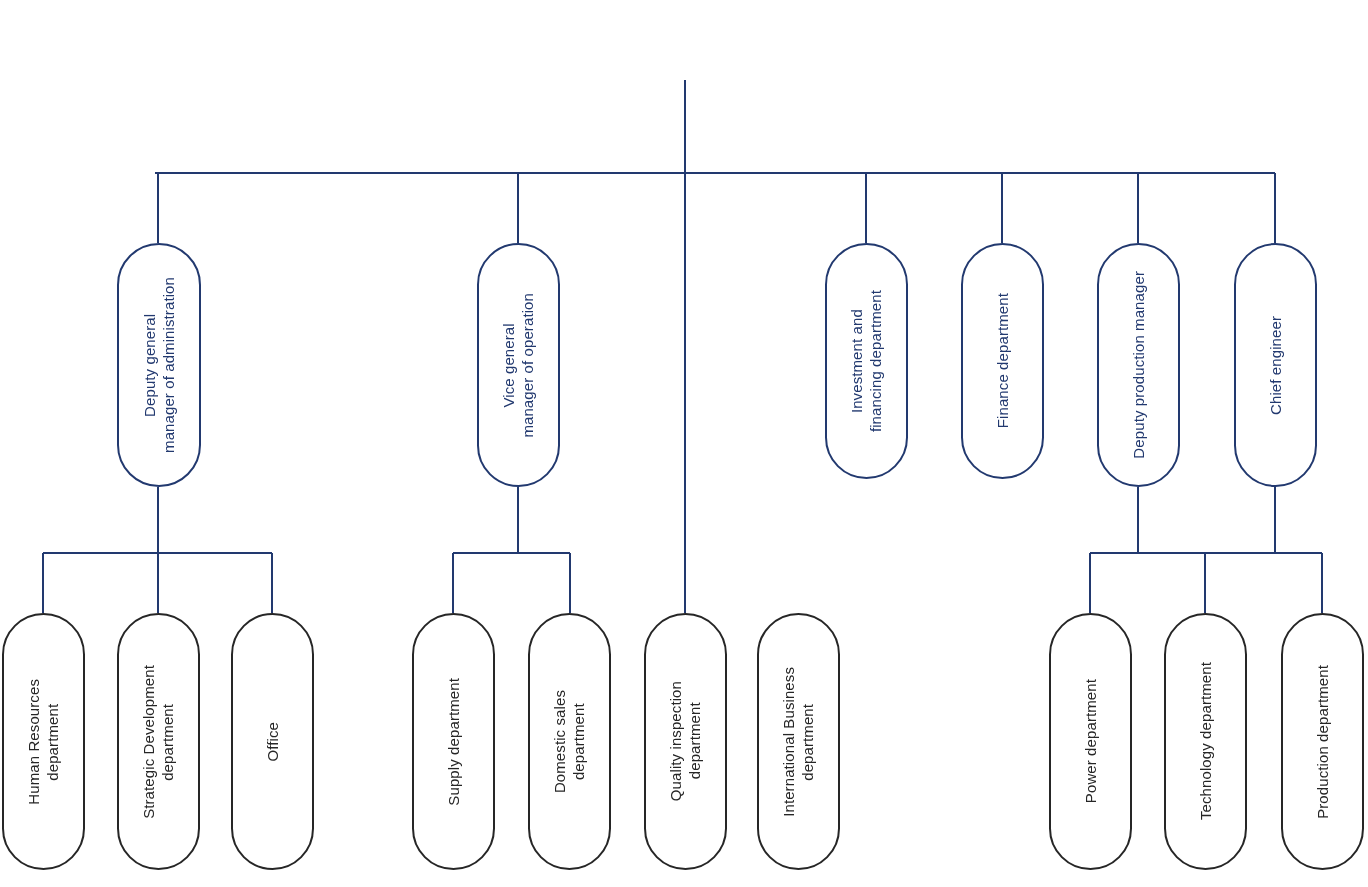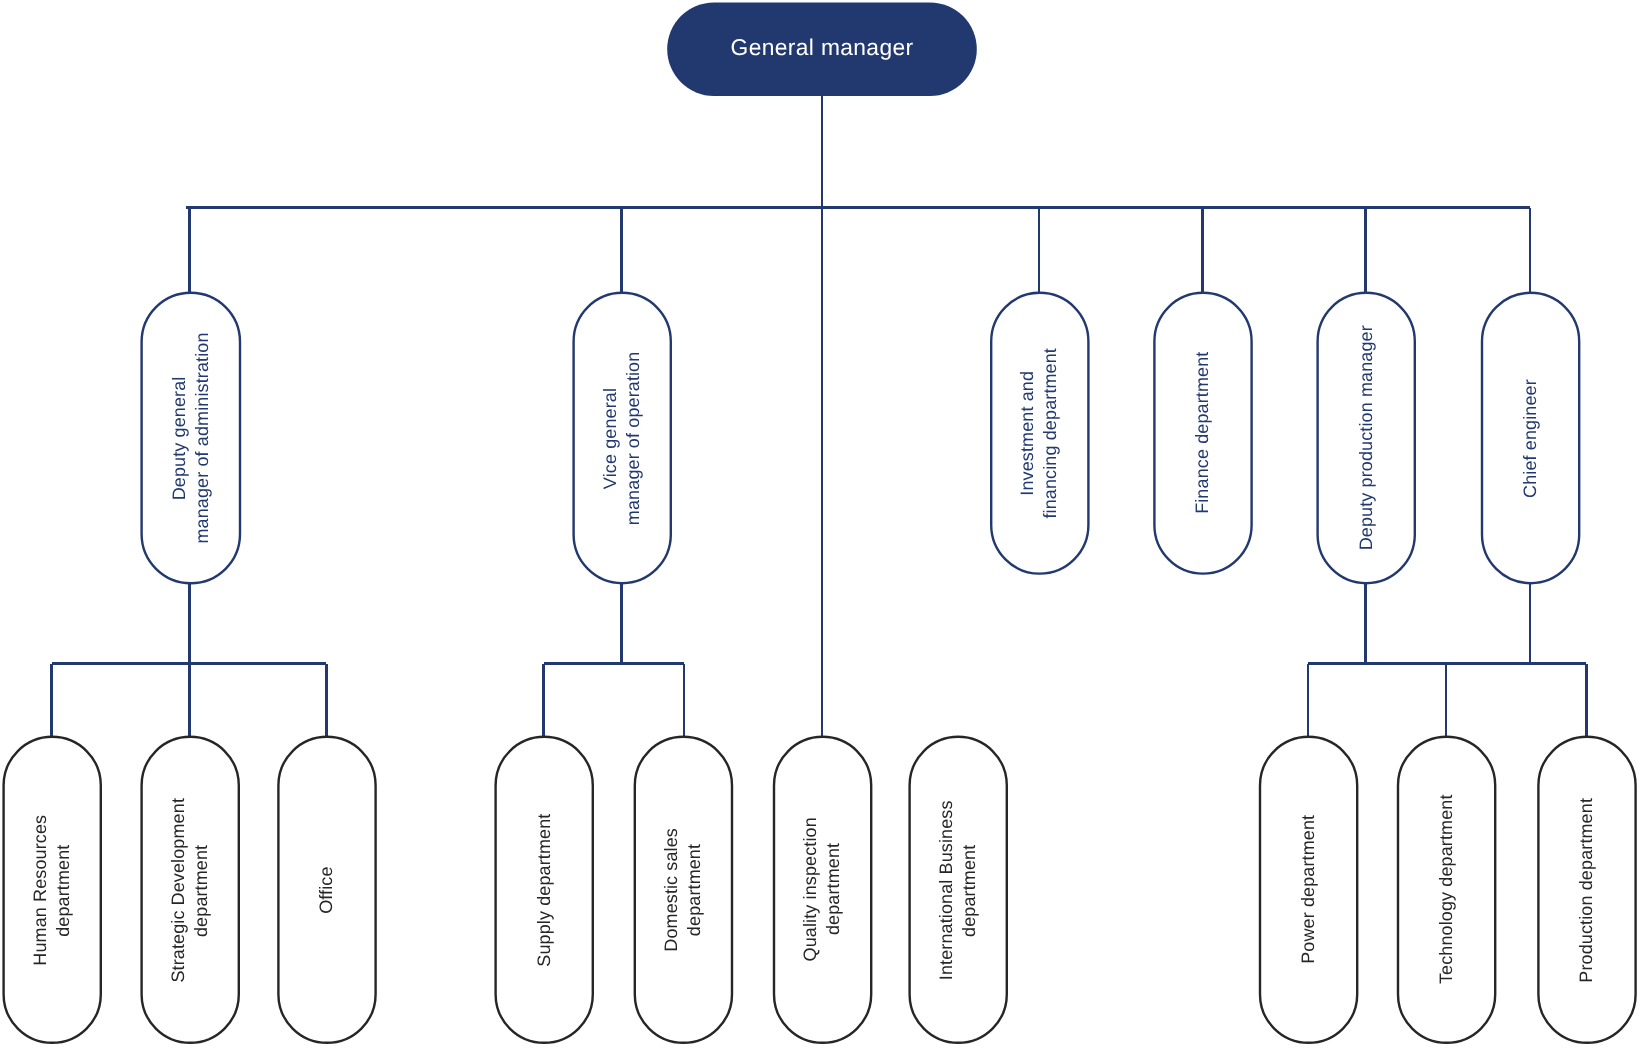--- a/index.html
+++ b/index.html
@@ -118,24 +118,20 @@
     <path class="conn" d="M570 553 L570 613"></path>
 
     <path class="conn" d="M1138 487 L1138 553"></path>
     <path class="conn" d="M1275 487 L1275 553"></path>
     <path class="conn" d="M1090 553 L1322 553"></path>
     <path class="conn" d="M1090 553 L1090 613"></path>
     <path class="conn" d="M1205 553 L1205 613"></path>
     <path class="conn" d="M1322 553 L1322 613"></path>
   </svg>
 
-  <div class="node root" style="left:556px; top:2px; width:258px; height:78px;">
-    <span class="pill"></span>
-    <span class="label">General manager</span>
-  </div>
 
   <div class="node blue" style="left:117px; top:243px; width:84px; height:244px;">
     <span class="pill"></span>
     <span class="label">Deputy general
 manager of administration</span>
   </div>
 
   <div class="node blue" style="left:477px; top:243px; width:83px; height:244px;">
     <span class="pill"></span>
     <span class="label">Vice general

